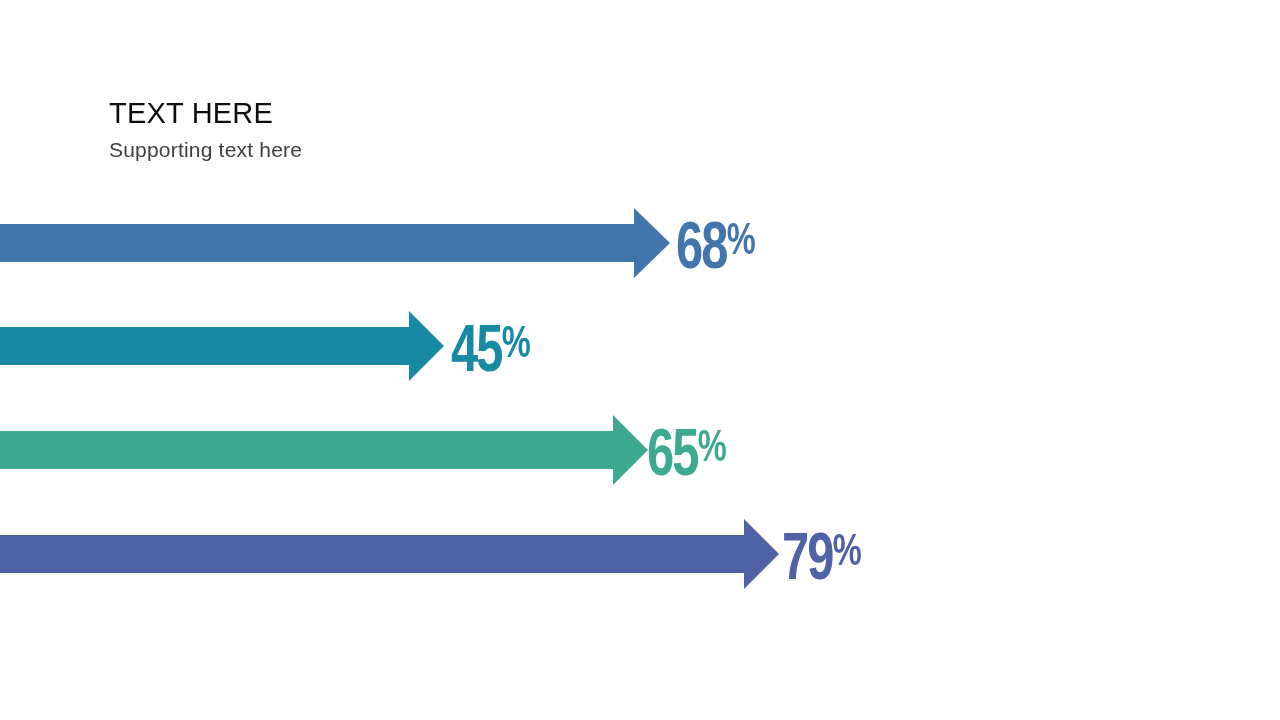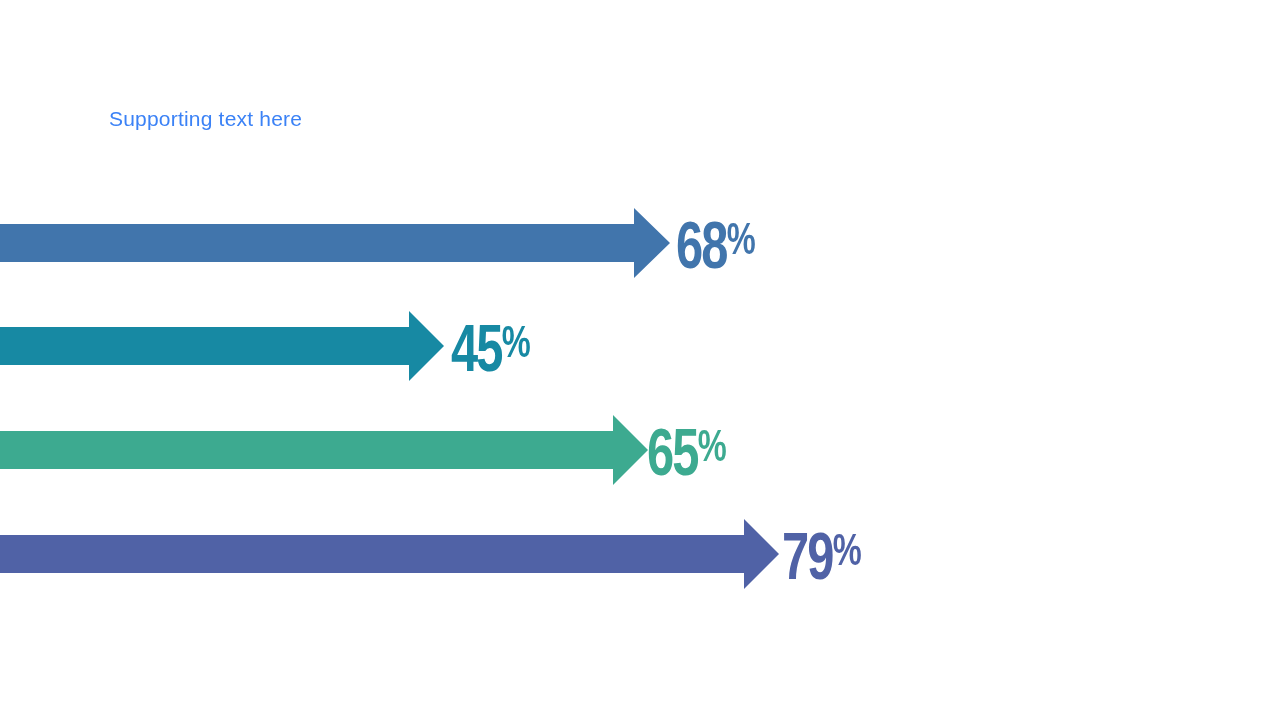--- a/index.html
+++ b/index.html
@@ -34,21 +34,21 @@
     font-weight: 400;
     color: #0d0d0d;
     letter-spacing: 0.2px;
     line-height: 1.08;
     white-space: nowrap;
   }
   .heading-subtitle {
     font-family: "Liberation Sans", sans-serif;
     font-size: 21px;
     font-weight: 400;
-    color: #3b82f6;
+    color: #404040;
     letter-spacing: 0.2px;
     line-height: 1.1;
     margin-top: 9px;
     white-space: nowrap;
   }
 
   
   .arrow-row {
     position: absolute;
     left: 0;
@@ -77,20 +77,21 @@
     vertical-align: 14px;
     letter-spacing: -1px;
   }
 </style>
 </head>
 <body>
 
 <div id="slide">
 
   <div class="heading">
+    <div class="heading-title">TEXT HERE</div>
     <div class="heading-subtitle">Supporting text here</div>
   </div>
 
   <div class="arrow-row" style="top:208px;">
     <svg class="arrow-svg" width="672" height="70" viewBox="0 0 672 70">
       <polygon points="0,16 634,16 634,0 670,35 634,70 634,54 0,54" fill="#4175ac"></polygon>
     </svg>
   </div>
   <div class="pct-label" style="left:676px; top:212px; color:#4175ac;">
     <span class="pct-num">68</span><span class="pct-sign">%</span>

